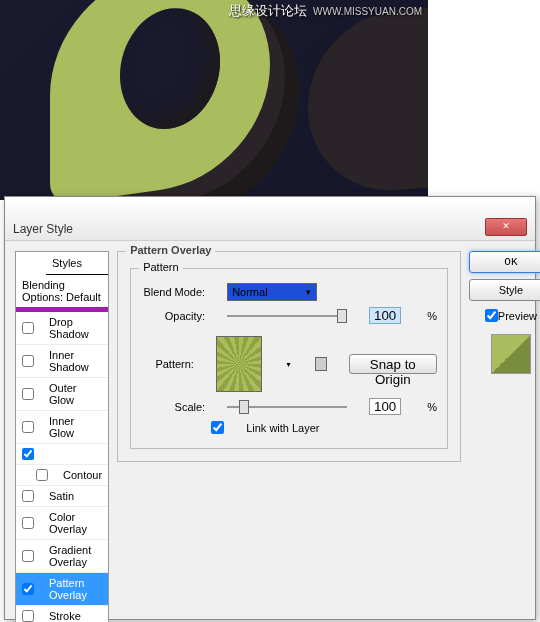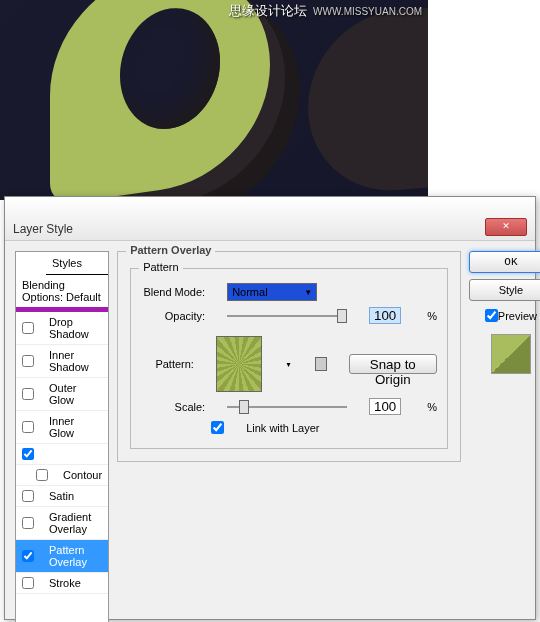--- a/index.html
+++ b/index.html
@@ -98,20 +98,24 @@
           <div class="style-item indent">
             <input type="checkbox" style="">
             <span>Contour</span>
           </div>
           <div class="style-item">
             <input type="checkbox" style="">
             <span>Satin</span>
           </div>
           <div class="style-item">
             <input type="checkbox" style="">
+            <span>Color Overlay</span>
+          </div>
+          <div class="style-item">
+            <input type="checkbox" style="">
             <span>Gradient Overlay</span>
           </div>
           <div class="style-item selected">
             <input type="checkbox" checked="" style="">
             <span>Pattern Overlay</span>
           </div>
           <div class="style-item">
             <input type="checkbox" style="">
             <span>Stroke</span>
           </div>

